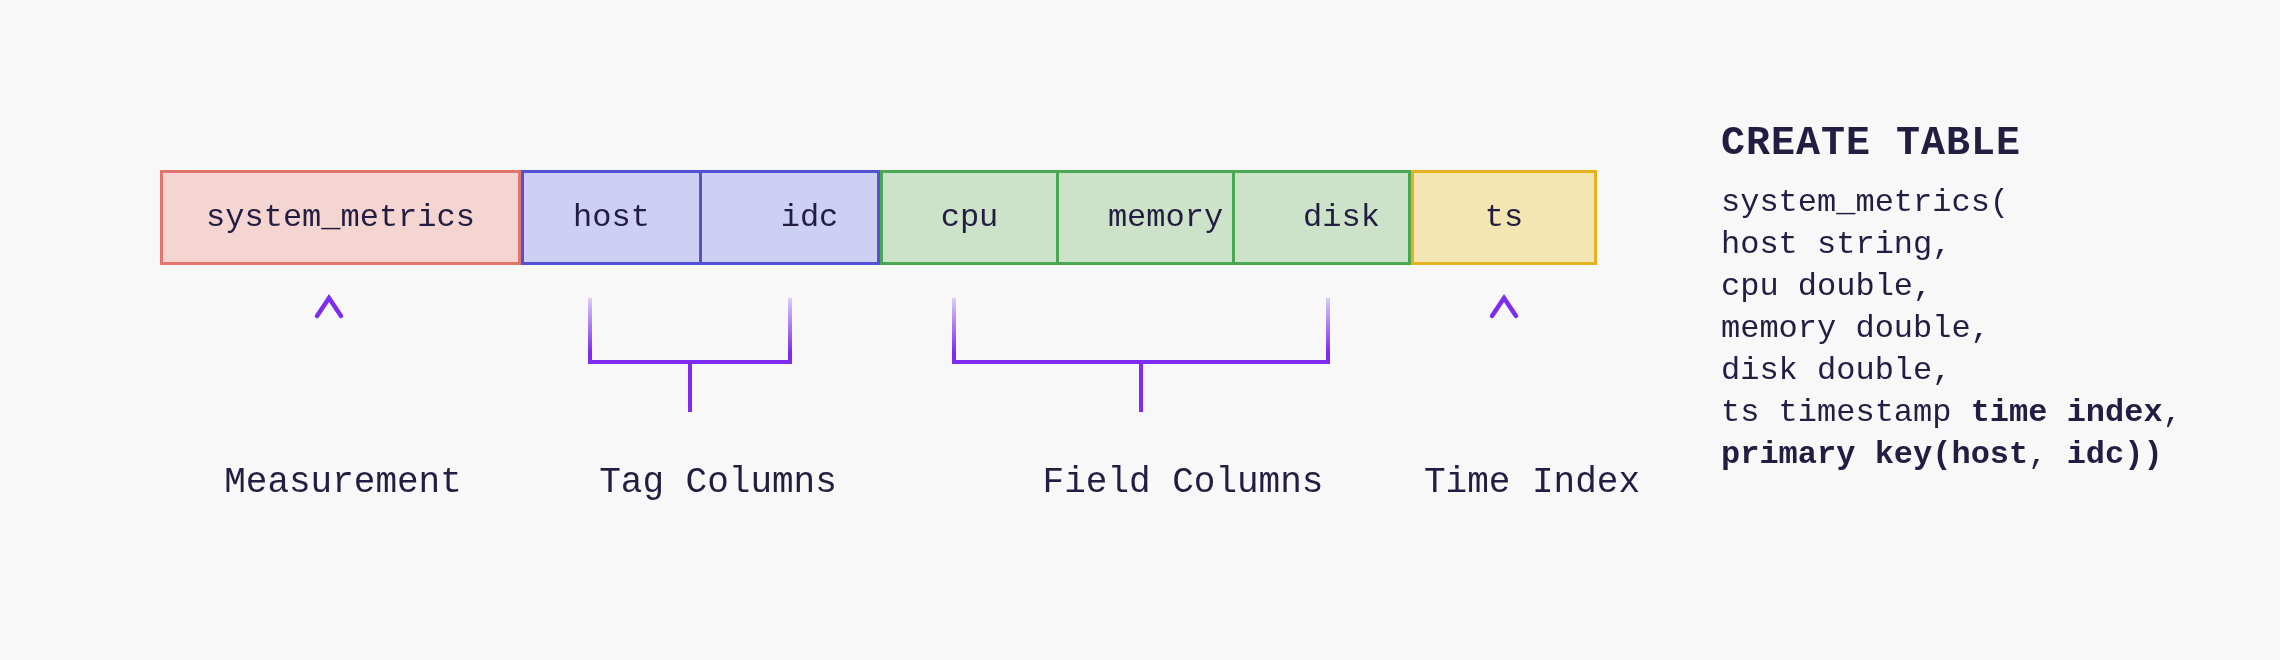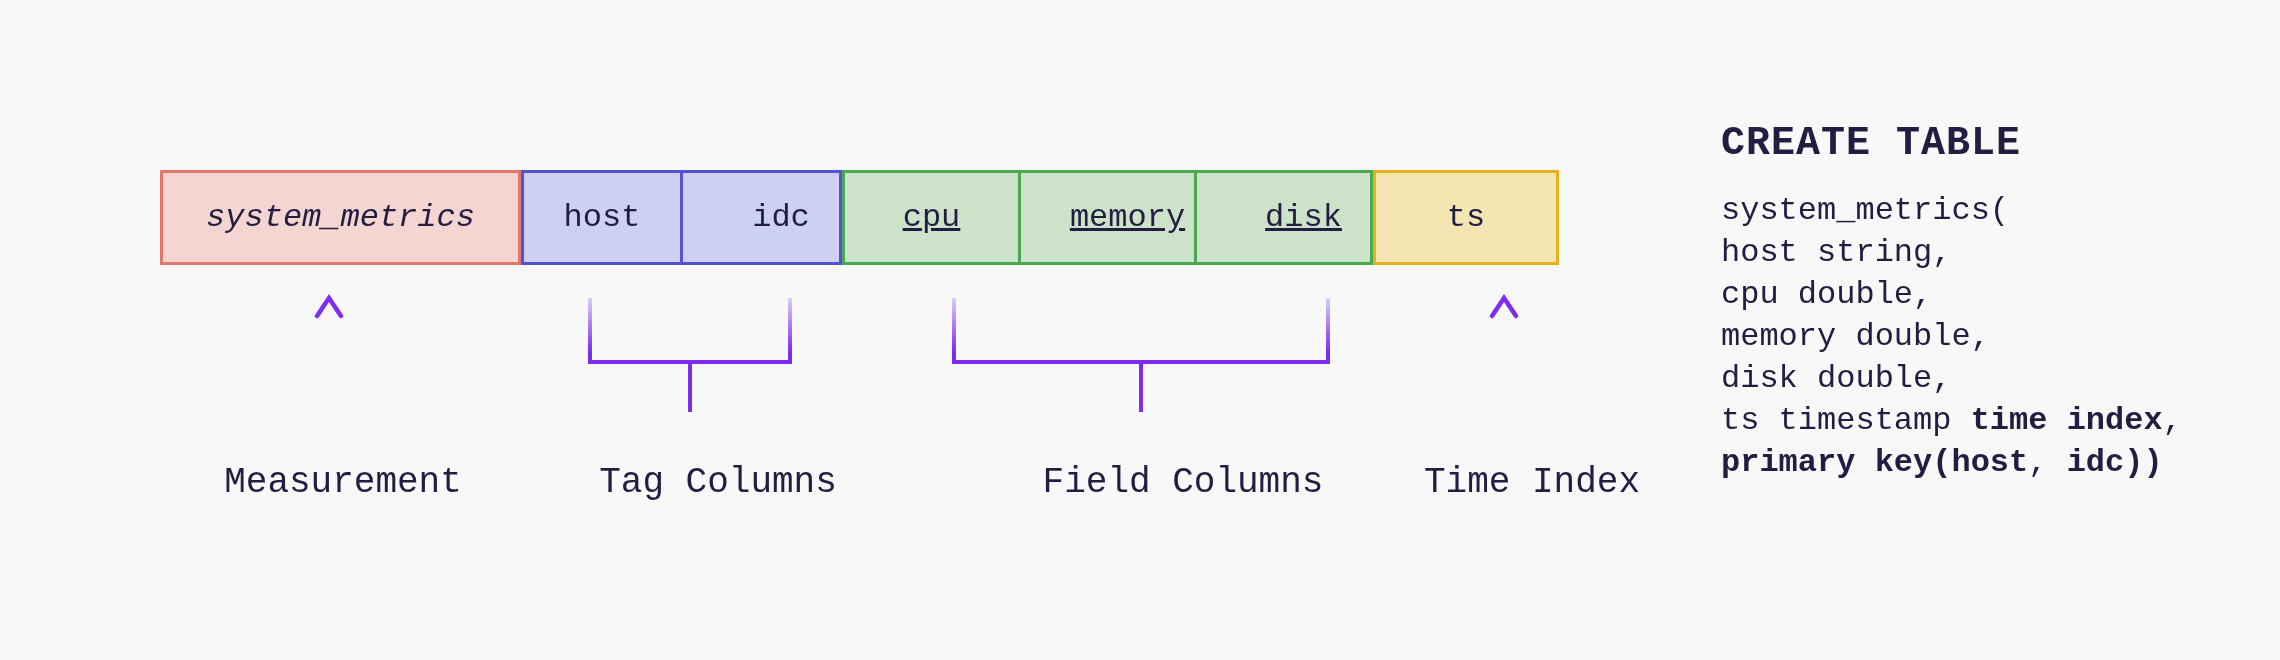--- a/index.html
+++ b/index.html
@@ -21,26 +21,26 @@
     overflow:hidden;
   }
   .canvas{position:absolute;inset:0;}
 
   
   .boxes-row{position:absolute;left:160px;top:170px;height:95px;display:flex;}
   .box{
     height:95px;border:3px solid;display:flex;align-items:center;justify-content:center;
     font-size:32px;letter-spacing:0;
   }
-  .box-measurement{background:var(--measurement-fill);border-color:var(--measurement-border);font-style:italic;}
+  .box-measurement{background:var(--measurement-fill);border-color:var(--measurement-border);}
   .box-tag{background:var(--tag-fill);border-color:var(--tag-border);}
-  .box-field{background:var(--field-fill);border-color:var(--field-border);text-decoration:underline;}
+  .box-field{background:var(--field-fill);border-color:var(--field-border);}
   .box-time{background:var(--time-fill);border-color:var(--time-border);}
   .w-measurement{width:361px;}
-  .w-col{width:162px;}
+  .w-col{width:181px;}
   .w-col2{width:179px;}
   .w-ts{width:186px;}
   .merge-left{margin-left:-3px;padding-left:40px;}
 
   
   .arrow-svg{position:absolute;width:34px;height:124px;top:292px;}
   .arrow-measurement{left:312px;}
   .arrow-time{left:1487px;}
 
   .bracket{position:absolute;top:298px;height:116px;}
@@ -63,21 +63,21 @@
   .label-measurement{left:343px;}
   .label-tag{left:718px;}
   .label-field{left:1183px;}
   .label-time{left:1532px;}
 
   
   .sql-title{
     position:absolute;left:1721px;top:118px;
     font-size:40px;font-weight:700;line-height:52px;letter-spacing:1px;white-space:nowrap;
   }
-  .sql-code{position:absolute;left:1721px;top:182px;font-size:32px;line-height:42px;margin-top:8px;}
+  .sql-code{position:absolute;left:1721px;top:182px;font-size:32px;line-height:42px;}
   .sql-line{white-space:pre;}
   .sql-line .b{font-weight:700;}
 </style>
 </head>
 <body>
 
 <div class="canvas">
 
   <div class="boxes-row">
     <div class="box box-measurement w-measurement">

